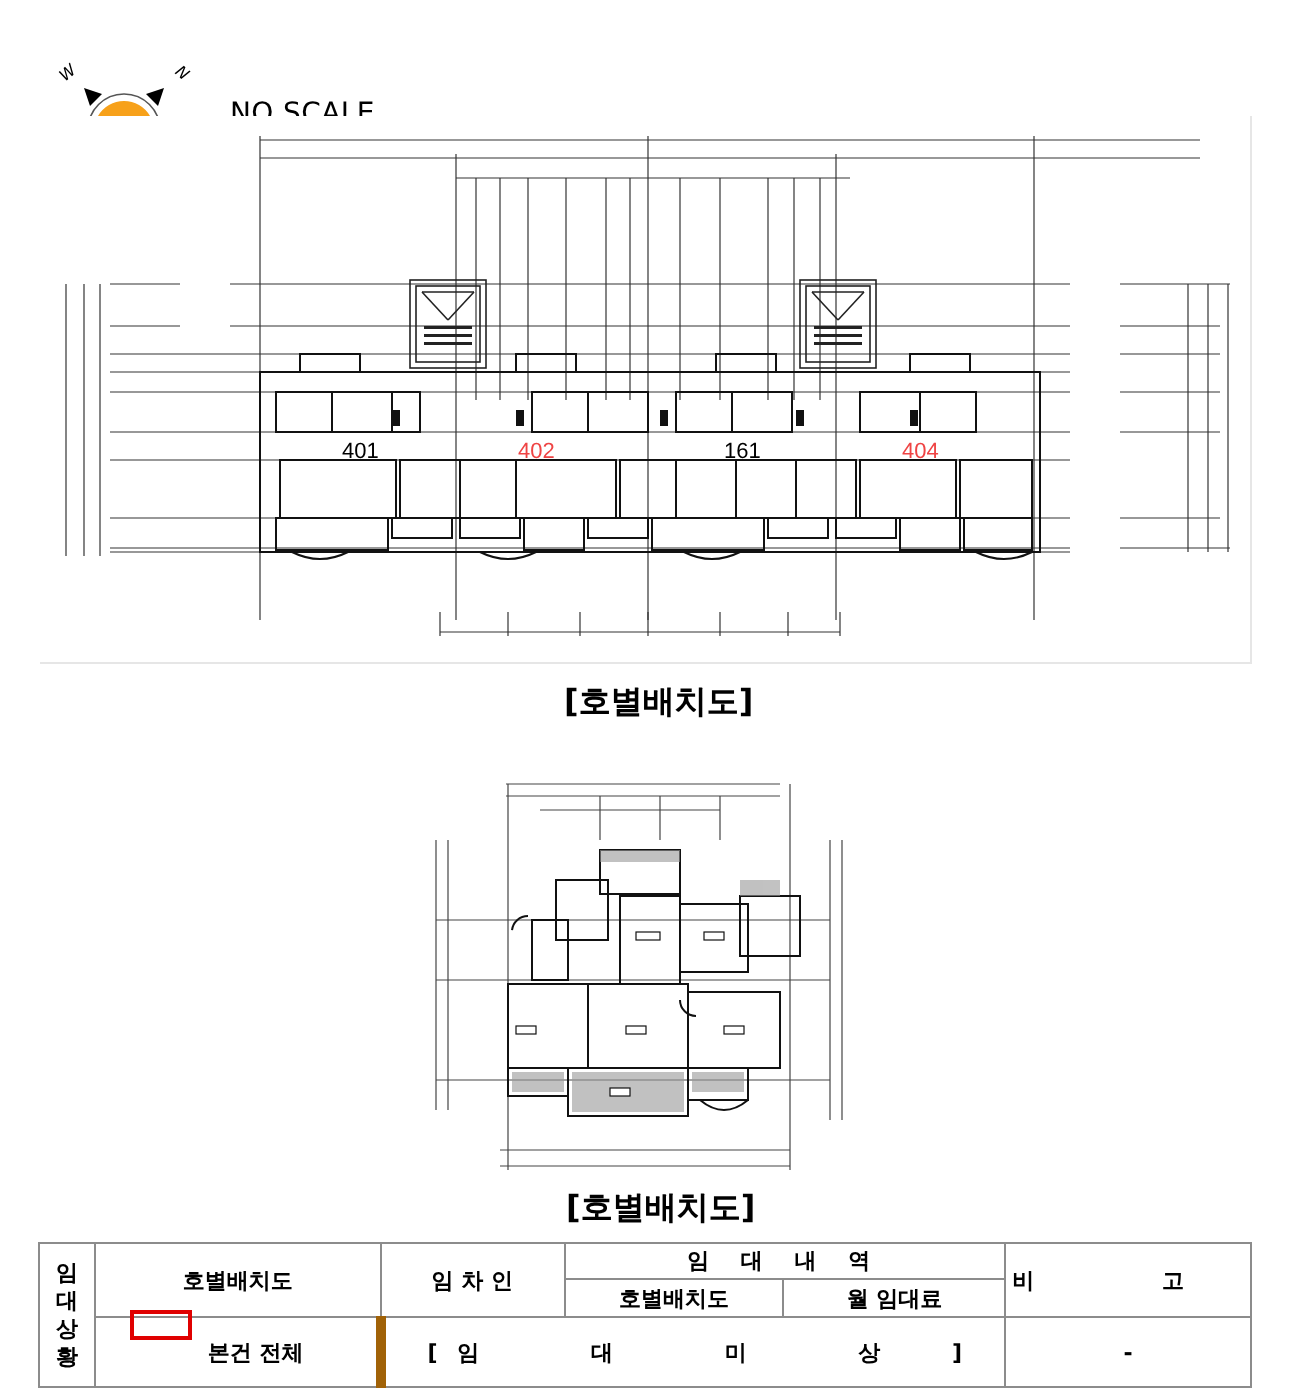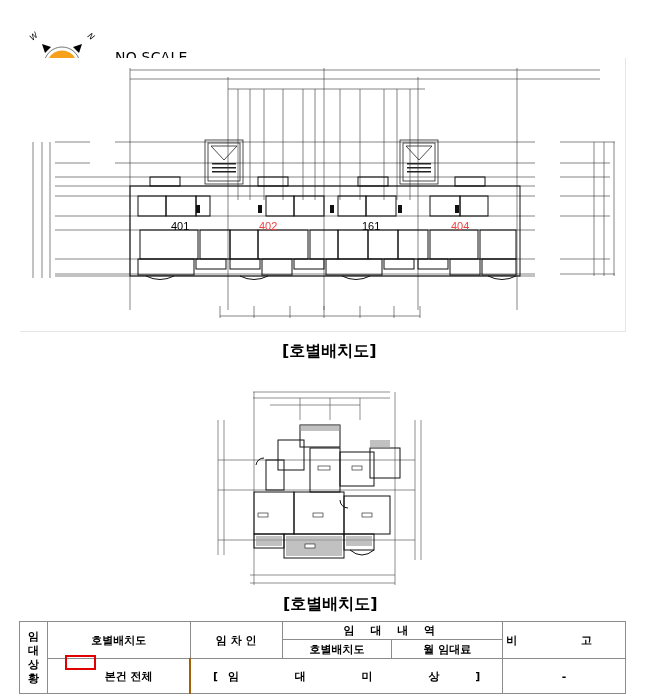--- a/index.html
+++ b/index.html
@@ -258,21 +258,21 @@
     <td rowspan="2" class="spread" style="letter-spacing:30px;">비 고</td>
   </tr>
   <tr style="height:19px;">
     <td>호별배치도</td>
     <td>월 임대료</td>
   </tr>
   <tr style="height:35px;">
     <td style="padding-left:20px;">
       <span>본건 전체</span>
     </td>
-    <td colspan="3" style="border-left:2px solid #a16207;">
+    <td colspan="3" style="border-left:5px solid #a16207;">
       <span>[</span>
       <span style="letter-spacing:26px;margin:0 6px;">임 대 미 상</span>
       <span>]</span>
     </td>
     <td>-</td>
   </tr>
 </tbody>
   </table>
 
 <div class="red-box"></div>

